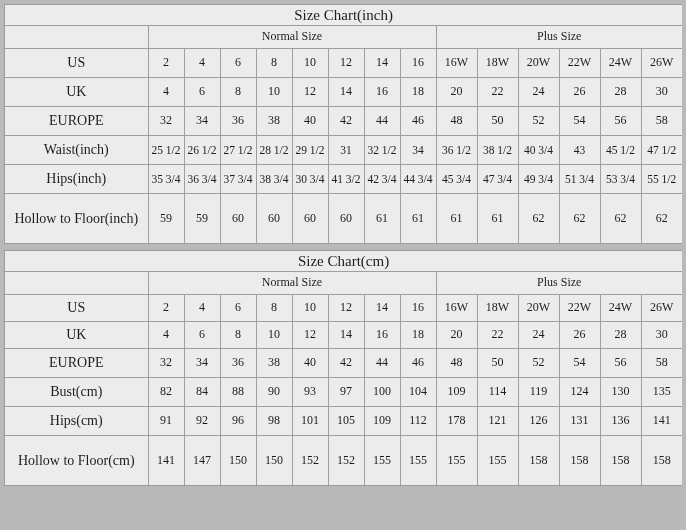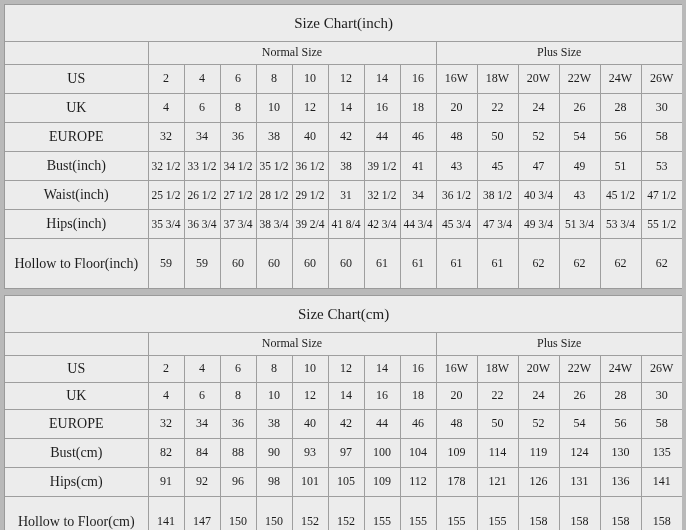--- a/index.html
+++ b/index.html
@@ -38,21 +38,21 @@
     border: 1px solid #9e9e9e;
     text-align: center;
     vertical-align: middle;
     color: #1d1d1d;
     background: #ececec;
     padding: 0;
     line-height: 1.1;
   }
   .title-cell {
     font-size: 15px;
-    height: 36px;
+    height: 20px;
     border-top: none !important;
     border-left: none !important;
     border-right: none !important;
   }
   .group-cell {
     font-size: 12px;
     height: 22px;
   }
   .corner-cell {
     border-left: none !important;
@@ -149,37 +149,20 @@
           <td class="data-cell">44</td>
           <td class="data-cell">46</td>
           <td class="data-cell">48</td>
           <td class="data-cell">50</td>
           <td class="data-cell">52</td>
           <td class="data-cell">54</td>
           <td class="data-cell">56</td>
           <td class="data-cell right-edge">58</td>
         </tr>
 
-        <tr class="rowh-28">
-          <td class="row-label left-edge">Bust(inch)</td>
-          <td class="cell-small">32 1/2</td>
-          <td class="cell-small">33 1/2</td>
-          <td class="cell-small">34 1/2</td>
-          <td class="cell-small">35 1/2</td>
-          <td class="cell-small">36 1/2</td>
-          <td class="cell-small">38</td>
-          <td class="cell-small">39 1/2</td>
-          <td class="cell-small">41</td>
-          <td class="cell-small">43</td>
-          <td class="cell-small">45</td>
-          <td class="cell-small">47</td>
-          <td class="cell-small">49</td>
-          <td class="cell-small">51</td>
-          <td class="cell-small right-edge">53</td>
-        </tr>
 
         <tr class="rowh-28">
           <td class="row-label left-edge">Waist(inch)</td>
           <td class="cell-small">25 1/2</td>
           <td class="cell-small">26 1/2</td>
           <td class="cell-small">27 1/2</td>
           <td class="cell-small">28 1/2</td>
           <td class="cell-small">29 1/2</td>
           <td class="cell-small">31</td>
           <td class="cell-small">32 1/2</td>
@@ -191,22 +174,22 @@
           <td class="cell-small">45 1/2</td>
           <td class="cell-small right-edge">47 1/2</td>
         </tr>
 
         <tr class="rowh-28">
           <td class="row-label left-edge">Hips(inch)</td>
           <td class="cell-small">35 3/4</td>
           <td class="cell-small">36 3/4</td>
           <td class="cell-small">37 3/4</td>
           <td class="cell-small">38 3/4</td>
-          <td class="cell-small">39 2/4</td>
-          <td class="cell-small">41 8/4</td>
+          <td class="cell-small">30 3/4</td>
+          <td class="cell-small">41 3/2</td>
           <td class="cell-small">42 3/4</td>
           <td class="cell-small">44 3/4</td>
           <td class="cell-small">45 3/4</td>
           <td class="cell-small">47 3/4</td>
           <td class="cell-small">49 3/4</td>
           <td class="cell-small">51 3/4</td>
           <td class="cell-small">53 3/4</td>
           <td class="cell-small right-edge">55 1/2</td>
         </tr>
 

